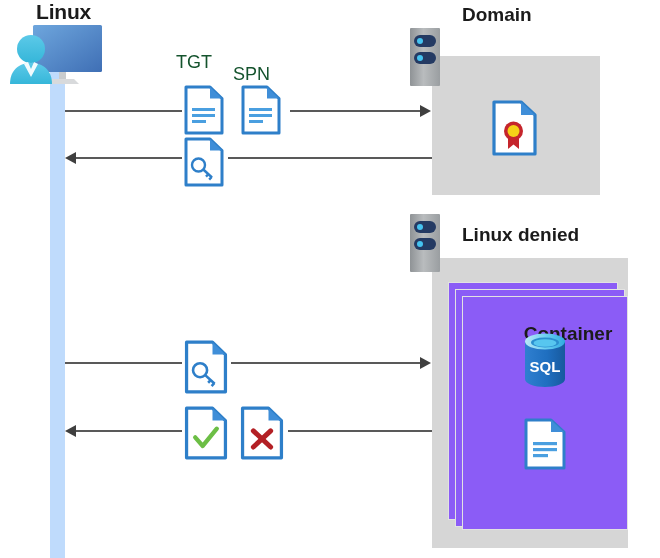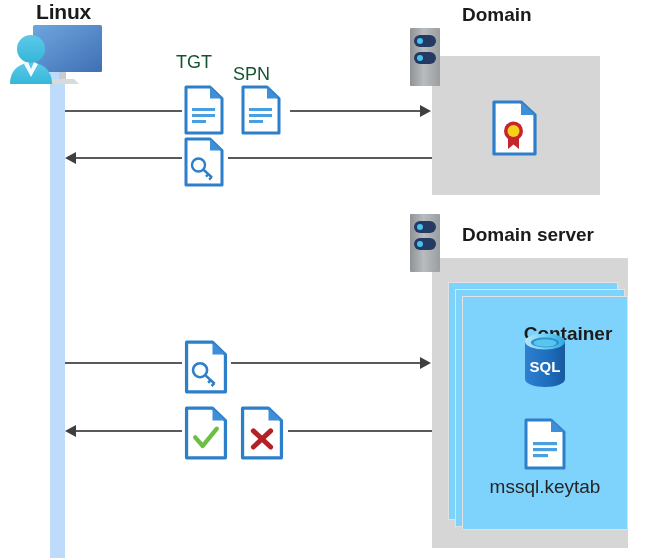--- a/index.html
+++ b/index.html
@@ -71,21 +71,21 @@
   .rack .bar::after {
     content: ""; position: absolute; left: 3px; top: 3px;
     width: 6px; height: 6px; border-radius: 50%;
     background: #45c3f0;
   }
   .rack-dc  { left: 410px; top: 28px; }
   .rack-lin { left: 410px; top: 214px; }
 
   
   .card {
-    background: #7dd3fc;
+    background: #8b5cf6;
     border: 1px solid #e2e2e2;
   }
   .card1 { left: 448px; top: 282px; width: 170px; height: 238px; }
   .card2 { left: 455px; top: 289px; width: 170px; height: 238px; }
   .card3 { left: 462px; top: 296px; width: 166px; height: 234px; }
 
   .keytab-label {
     left: 462px; top: 476px; width: 166px;
     text-align: center; font-size: 19px; color: #262626;
   }
@@ -145,21 +145,21 @@
       <path d="M16 42 L23 55 L30 42 L26 40 L23 47 L20 40 Z" fill="#ffffff" opacity="0.92"></path>
     </svg>
   </div>
 
   <div class="abs title-client">Linux</div>
 
   <div class="abs title-dc">
     <div>Domain</div>
   </div>
 
-  <div class="abs title-linux">Domain server</div>
+  <div class="abs title-linux">Linux denied</div>
 
   <div class="abs panel panel-dc"></div>
 
   <div class="abs rack rack-dc">
     <div class="bar"></div>
     <div class="bar"></div>
   </div>
 
   <div class="abs icon" style="left:492px; top:100px;">
     <svg width="45" height="56" viewBox="0 0 45 56">
@@ -211,21 +211,20 @@
   <div class="abs icon" style="left:524px; top:418px;">
     <svg width="42" height="52" viewBox="0 0 42 52">
       <path d="M2 2 H27 L40 14 V50 H2 Z" fill="#ffffff" stroke="#2e7fc9" stroke-width="3" stroke-linejoin="round"></path>
       <path d="M27 2 L40 14 H27 Z" fill="#3f8ed8"></path>
       <rect x="9" y="24" width="24" height="3.2" fill="#4a9fe0"></rect>
       <rect x="9" y="30" width="24" height="3.2" fill="#4a9fe0"></rect>
       <rect x="9" y="36" width="15" height="3.2" fill="#4a9fe0"></rect>
     </svg>
   </div>
 
-  <div class="abs keytab-label">mssql.keytab</div>
 
   <div class="abs flow-label lbl-tgt">TGT</div>
   <div class="abs flow-label lbl-spn">SPN</div>
 
   <div class="abs hline" style="left:65px; top:110px; width:117px;"></div>
   <div class="abs hline" style="left:290px; top:110px; width:131px;"></div>
   <div class="abs arrowhead right" style="left:420px; top:105px;"></div>
 
   <div class="abs icon" style="left:184px; top:85px;">
     <svg width="40" height="50" viewBox="0 0 40 50">

